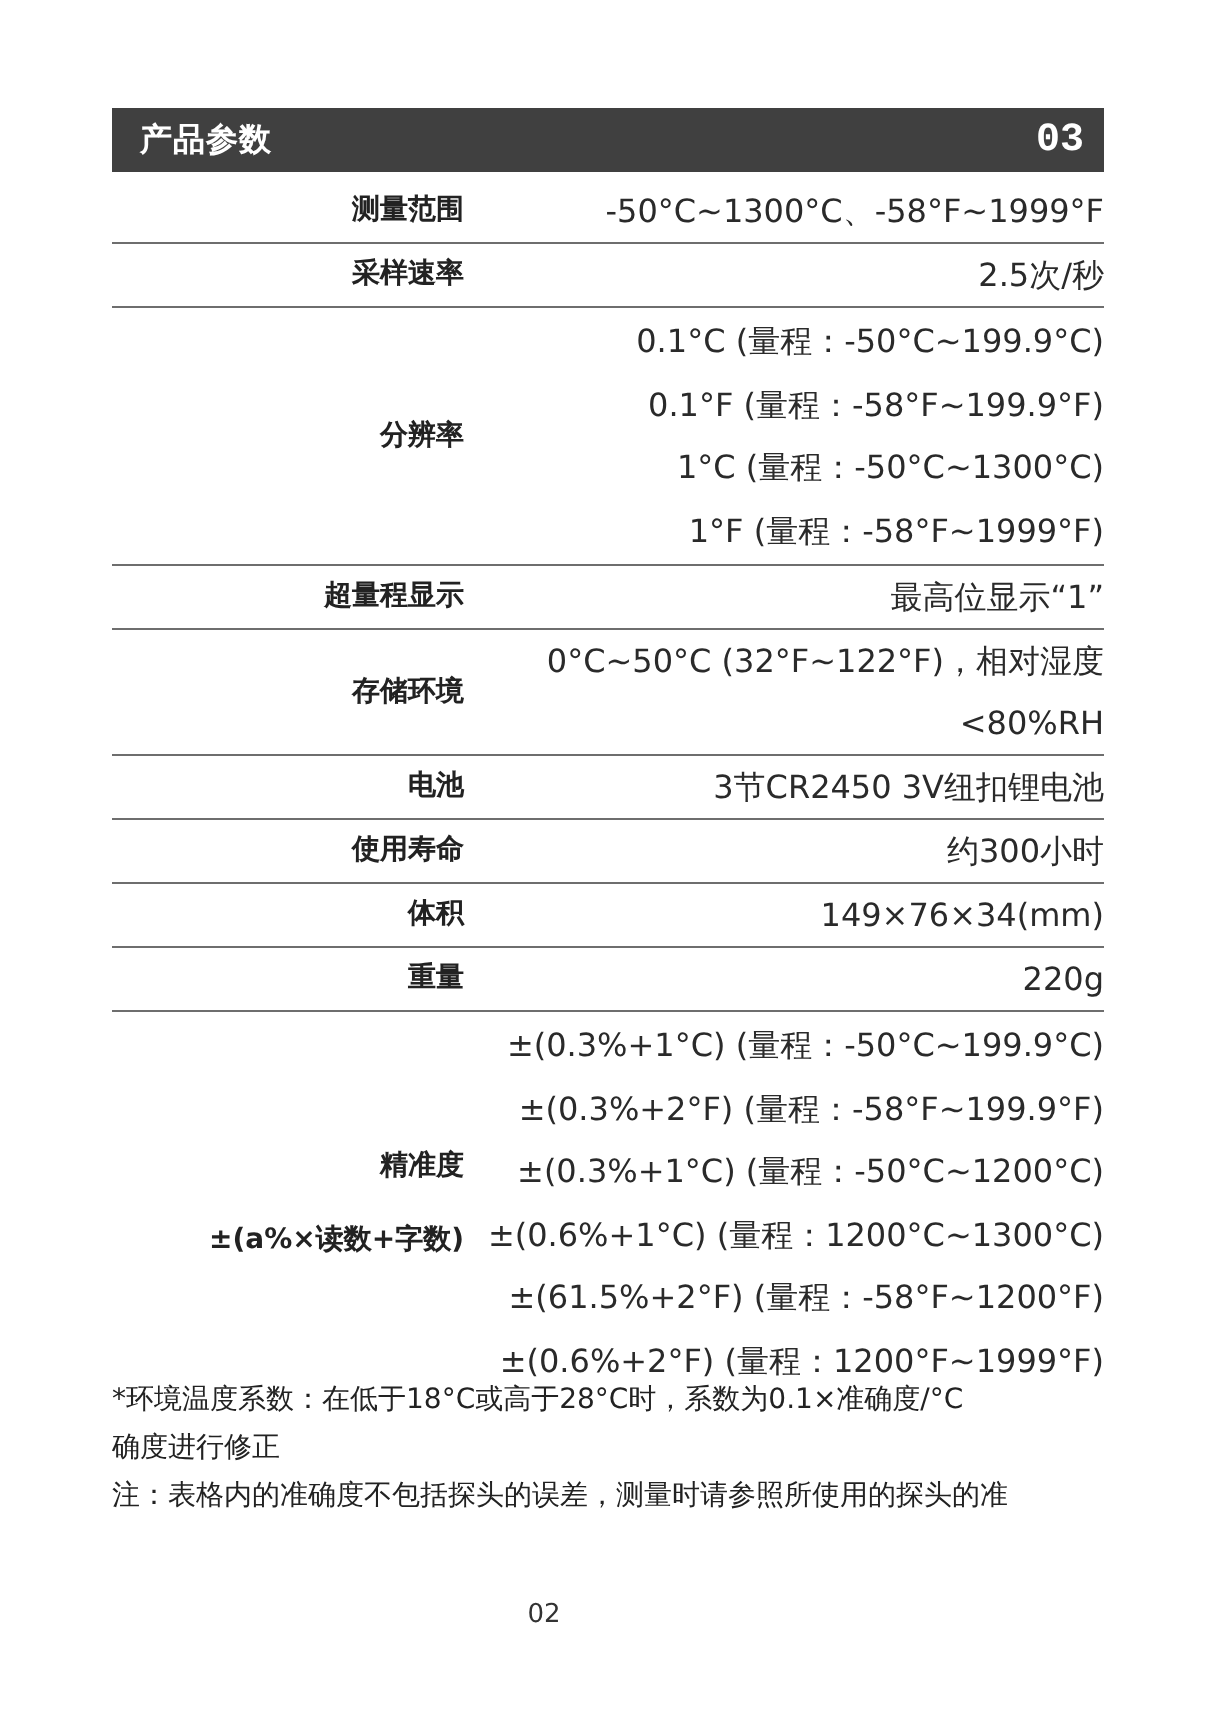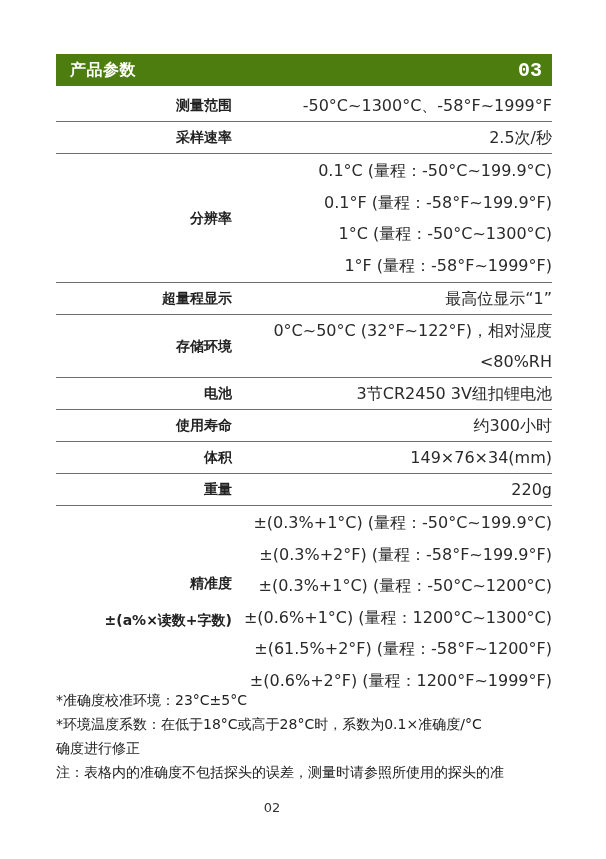--- a/index.html
+++ b/index.html
@@ -16,21 +16,21 @@
       color: #1f1f1f;
     }
     .page {
       position: absolute;
       left: 56px;
       top: 54px;
       width: 496px;
     }
     .header-bar {
       height: 32px;
-      background: #4d7c0f;
+      background: #404040;
       display: flex;
       align-items: center;
       justify-content: space-between;
       padding: 0 10px 0 14px;
       box-sizing: border-box;
     }
     .header-title {
       color: #ffffff;
       font-weight: bold;
       font-size: 16px;
@@ -169,19 +169,18 @@
           <span class="value-line">±(0.6%+1°C) (量程：1200°C~1300°C)</span>
           <span class="value-line">±(61.5%+2°F) (量程：-58°F~1200°F)</span>
           <span class="value-line">±(0.6%+2°F) (量程：1200°F~1999°F)</span>
         </td>
       </tr>
     </tbody>
   </table>
 </div>
 
 <div class="notes">
-  <span class="note-line">*准确度校准环境：23°C±5°C</span>
   <span class="note-line">*环境温度系数：在低于18°C或高于28°C时，系数为0.1×准确度/°C</span>
   <span class="note-line">确度进行修正</span>
   <span class="note-line">注：表格内的准确度不包括探头的误差，测量时请参照所使用的探头的准</span>
 </div>
 
 <div class="page-number">02</div>
 
 </body></html>

